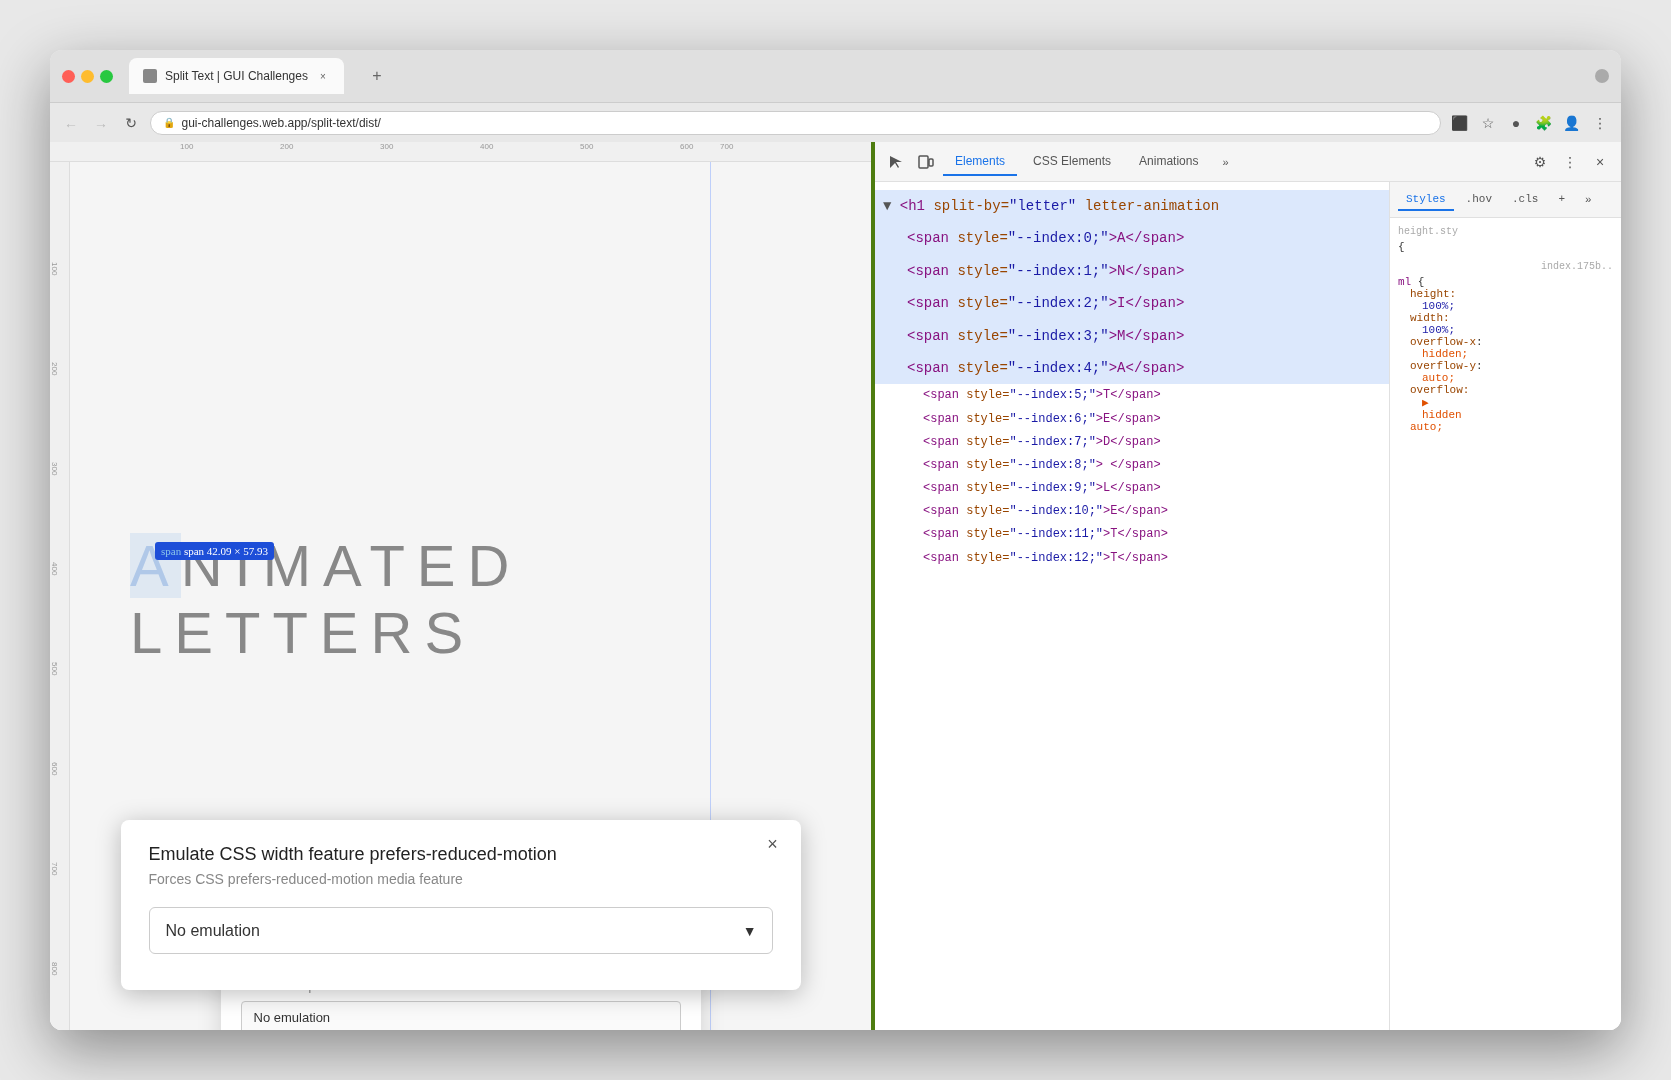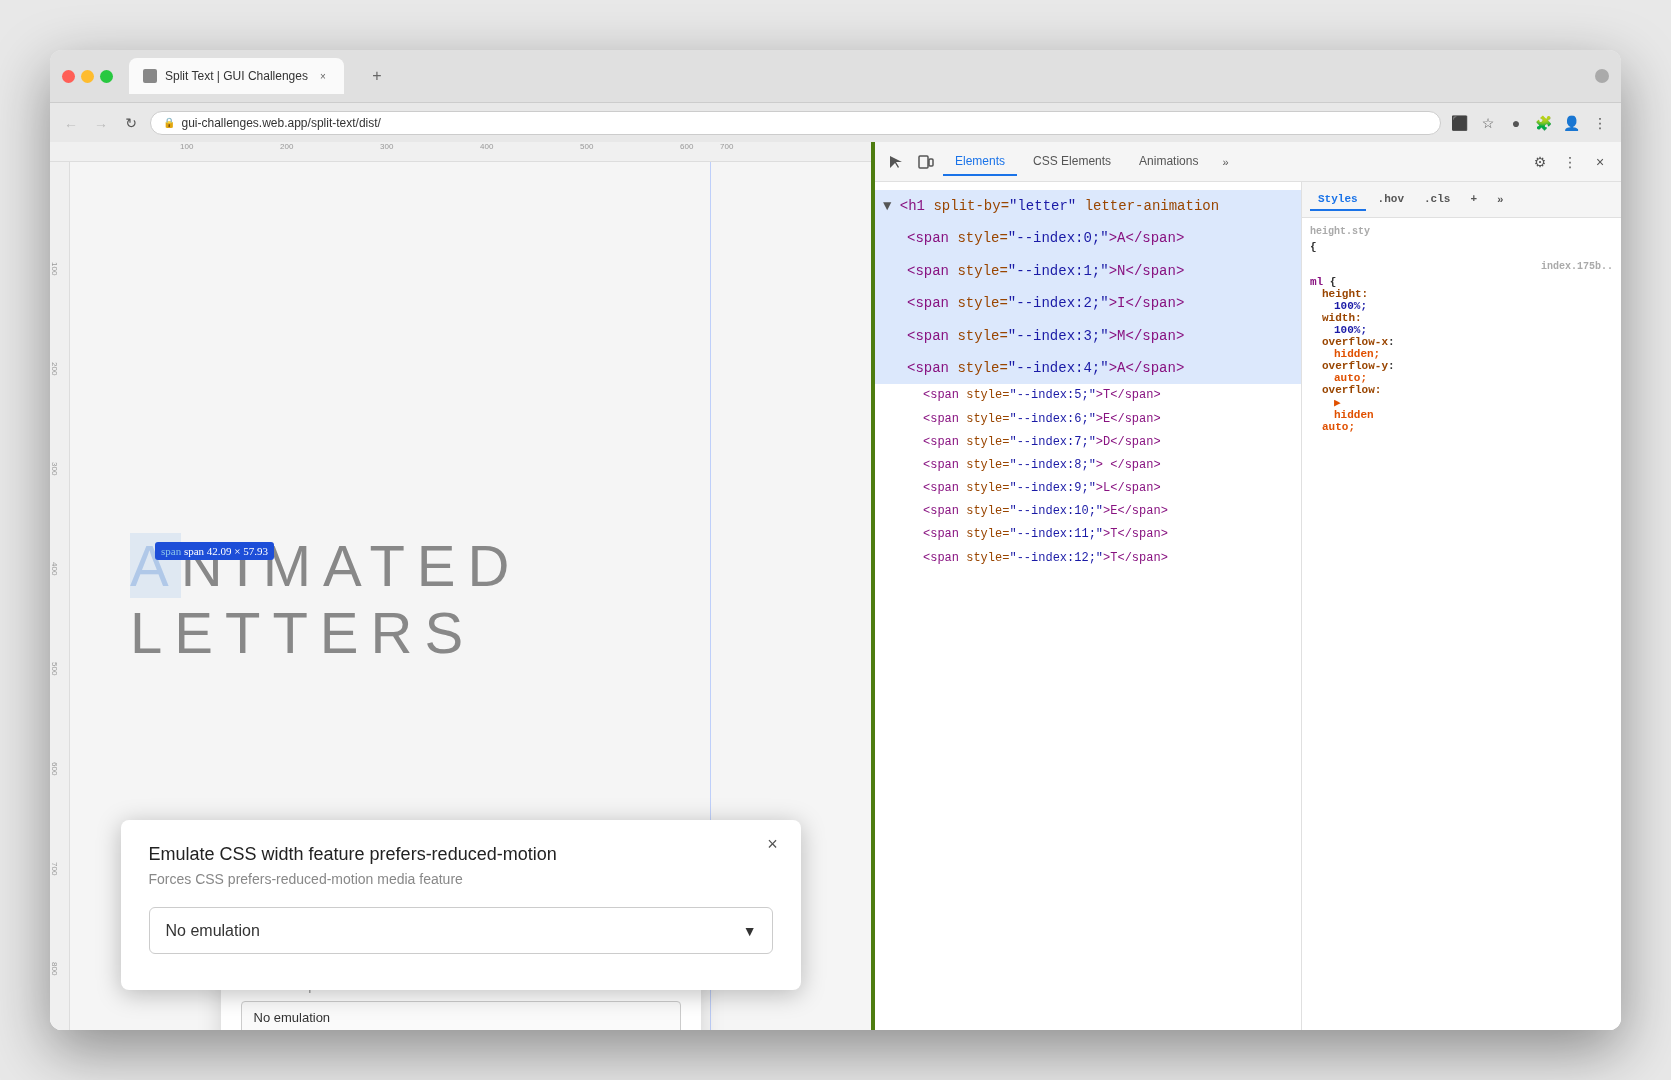--- a/index.html
+++ b/index.html
@@ -349,28 +349,27 @@
       cursor: pointer;
     }
 
     .html-tag { color: #881280; }
     .html-attr-name { color: #994500; }
     .html-attr-value { color: #1a1aa6; }
     .html-triangle { color: #555; cursor: pointer; }
 
     
     .styles-panel {
-      width: 320px;
+      width: 232px;
       background: #fff;
       border-left: 1px solid #e0e0e0;
       display: flex;
       flex-direction: column;
       font-family: 'Courier New', monospace;
       font-size: 11px;
-      font-weight: bold;
     }
 
     .styles-toolbar {
       height: 36px;
       background: #f5f5f5;
       border-bottom: 1px solid #e0e0e0;
       display: flex;
       align-items: center;
       padding: 0 8px;
       gap: 4px;

